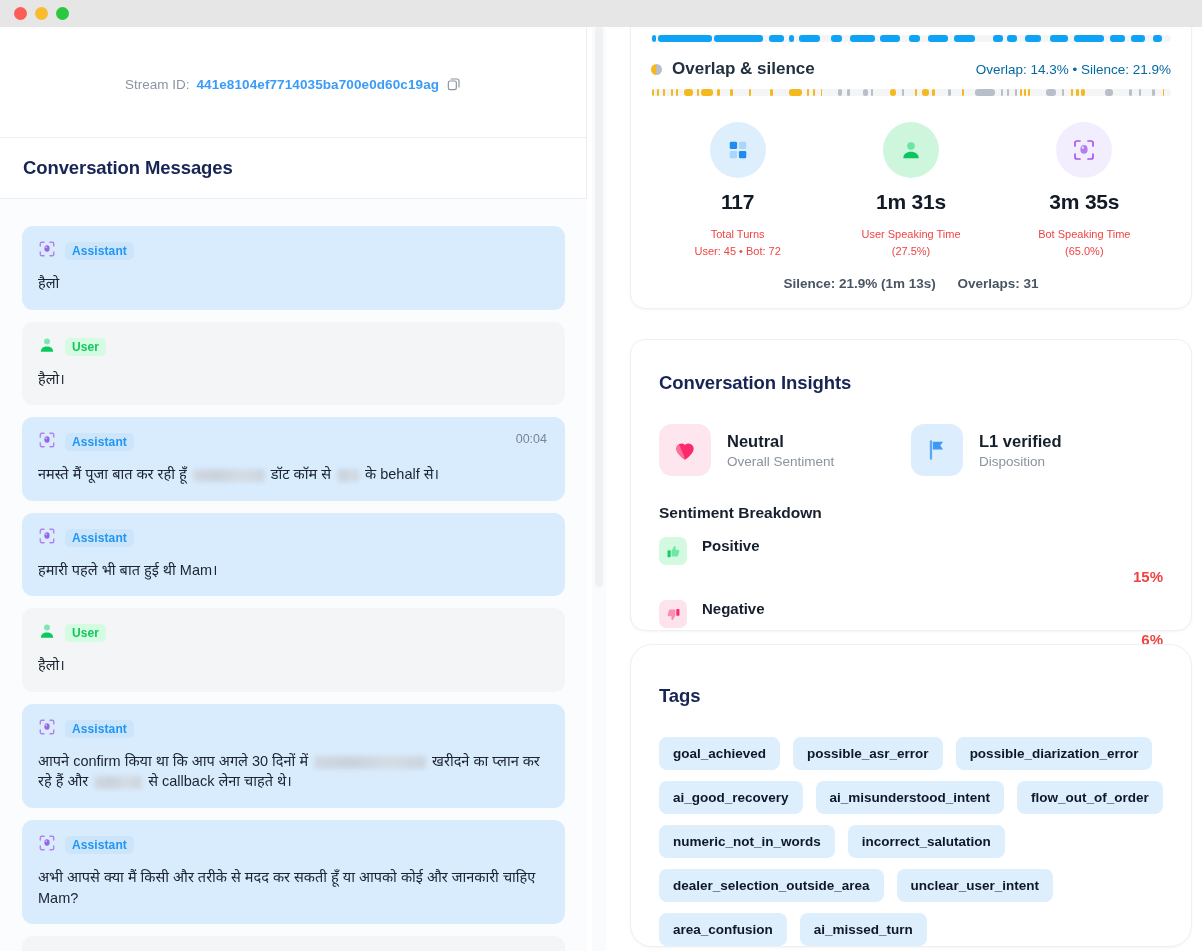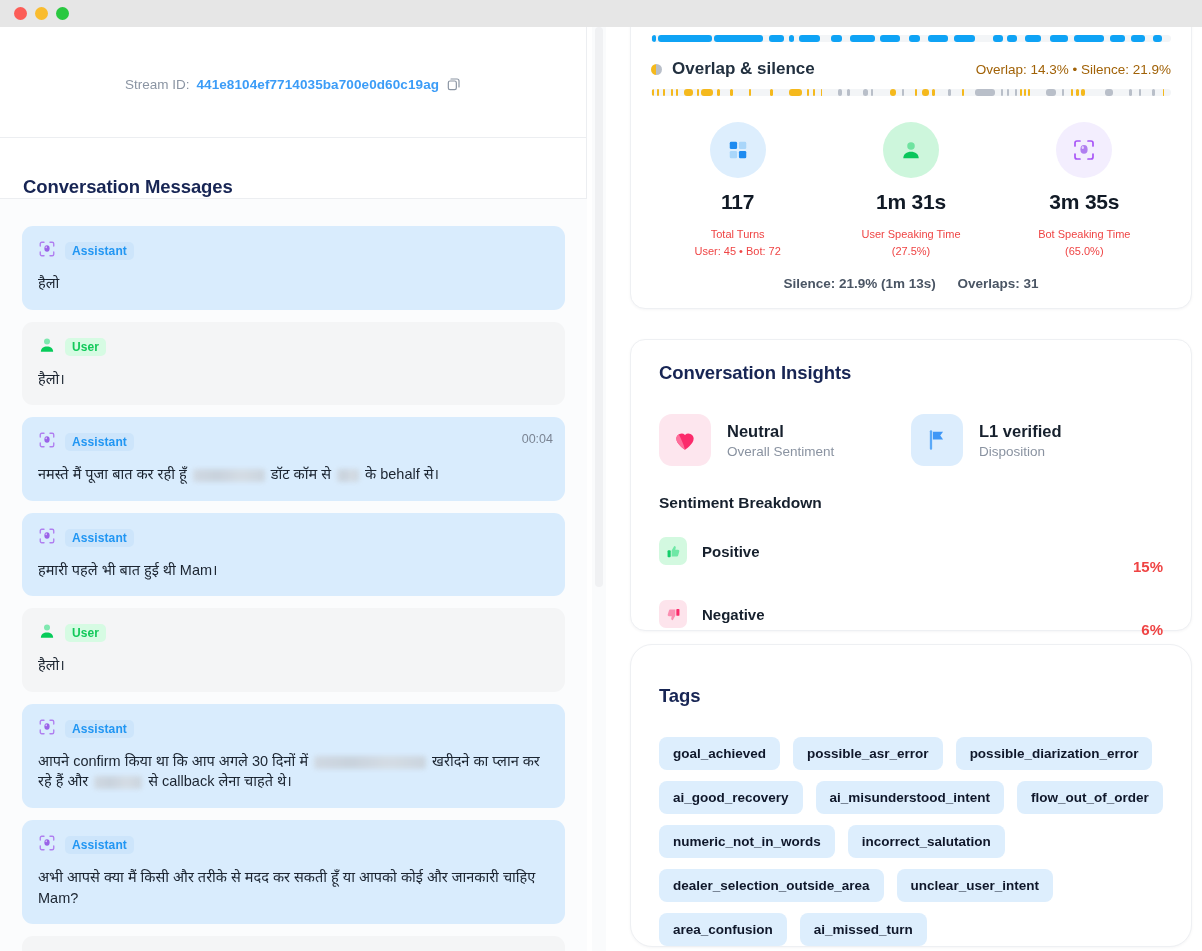--- a/index.html
+++ b/index.html
@@ -50,21 +50,21 @@
   .stream-label { font-size: 13.5px; color: #8b95a3; }
   .stream-value {
     font-size: 13.5px; color: #3b9cf7; font-weight: 600; letter-spacing: .1px;
   }
   .copy-icon { display: inline-flex; cursor: pointer; }
 
   .left-head {
     position: absolute; left: 0; top: 110px; width: 587px; height: 62px;
     border-top: 1px solid #eceef1;
     border-bottom: 1px solid #eceef1;
-    display: flex; align-items: flex-end;
+    display: flex; align-items: center;
   }
   .left-head h2 {
     margin-left: 23px; font-size: 18.5px; color: #172554; font-weight: bold;
     letter-spacing: -.1px;
   }
 
   .msg-scroll {
     position: absolute; left: 0; top: 172px; width: 587px; height: 752px;
     background: #fbfcfd;
     padding: 27px 22px 0 22px;
@@ -77,21 +77,21 @@
   .bubble.assistant { background: #d9ecfd; }
   .bubble.user { background: #f4f5f6; }
   .bubble-head { display: flex; align-items: center; gap: 9px; margin-bottom: 11px; }
   .role-chip {
     font-size: 12px; font-weight: bold; padding: 2px 7px; border-radius: 5px;
     letter-spacing: .1px;
   }
   .role-chip.assistant { color: #2196f3; background: #cde5fb; }
   .role-chip.user { color: #12c95a; background: #d6fbe3; }
   .bubble-time {
-    position: absolute; right: 12px; top: 15px;
+    position: absolute; right: 18px; top: 15px;
     font-size: 12.5px; color: #7b8594;
   }
   .bubble-text {
     font-size: 14.5px; color: #1b2430; line-height: 1.42;
   }
   .redact {
     display: inline-block; border-radius: 3px;
     background: linear-gradient(90deg,#cfd6de,#c6ced7,#d4dae1,#c9d1d9);
     color: transparent; filter: blur(2.6px); opacity: .85;
     vertical-align: middle; user-select: none;
@@ -127,21 +127,21 @@
   .card-metrics {
     position: absolute; left: 20px; top: -42px; width: 562px; height: 324px;
     padding: 16px 20px 0 20px;
   }
   .tl-row { margin-bottom: 4px; }
   .tl-head { display: flex; align-items: center; justify-content: space-between; height: 26px; }
   .tl-left { display: flex; align-items: center; gap: 10px; }
   .tl-dot { width: 11px; height: 11px; border-radius: 50%; }
   .tl-dot.ovl { background: linear-gradient(90deg,#f5b91d 50%, #b9bfc9 50%); }
   .tl-name { font-size: 17px; font-weight: bold; color: #22303f; }
-  .tl-val { font-size: 13.5px; color: #a16207; }
+  .tl-val { font-size: 13.5px; color: #0369a1; }
   .tl-track {
     position: relative; height: 7px; border-radius: 4px;
     background: #f3f5f7; margin-top: 7px; overflow: hidden;
   }
   .tl-seg { position: absolute; top: 0; height: 7px; border-radius: 3px; }
 
   .stats {
     display: flex; margin-top: 26px;
   }
   .stat { flex: 1; text-align: center; }
@@ -156,37 +156,37 @@
   .stat-lbl { font-size: 11px; color: #ef4444; margin-top: 12px; line-height: 1.5; }
   .stats-foot {
     text-align: center; margin-top: 17px; font-size: 13.5px;
     color: #4a5564; font-weight: 600;
   }
   .stats-foot span { margin: 0 9px; }
 
   
   .card-insights {
     position: absolute; left: 20px; top: 312px; width: 562px; height: 292px;
-    padding: 22px 28px;
+    padding: 32px 28px;
   }
   .card-title { font-size: 18.5px; font-weight: bold; color: #172554; letter-spacing: -.1px; }
   .insight-row { display: flex; margin-top: 30px; }
   .insight { flex: 1; display: flex; align-items: center; gap: 16px; }
   .insight-ico {
     width: 52px; height: 52px; border-radius: 13px;
     display: flex; align-items: center; justify-content: center; flex: 0 0 52px;
   }
   .insight-ico.pink { background: #fde6ee; }
   .insight-ico.blue { background: #dcedfd; }
   .insight-main { font-size: 16.5px; font-weight: bold; color: #16202d; }
   .insight-sub { font-size: 13.5px; color: #8a93a1; margin-top: 3px; }
 
   .sb-title { font-size: 15.5px; font-weight: bold; color: #16202d; margin-top: 28px; }
   .sb-item {
-    display: flex; align-items: center; margin-top: 15px;
+    display: flex; align-items: flex-start; margin-top: 15px;
   }
   .sb-ico {
     width: 28px; height: 28px; border-radius: 7px; flex: 0 0 28px;
     display: flex; align-items: center; justify-content: center;
   }
   .sb-ico.green { background: #d3f9e0; }
   .sb-ico.pink { background: #fde4ec; }
   .sb-name { font-size: 15px; color: #16202d; margin-left: 15px; font-weight: 600; }
   .sb-pct { margin-left: auto; font-size: 15px; color: #ef4444; font-weight: bold; margin-top: 31px; }
 

